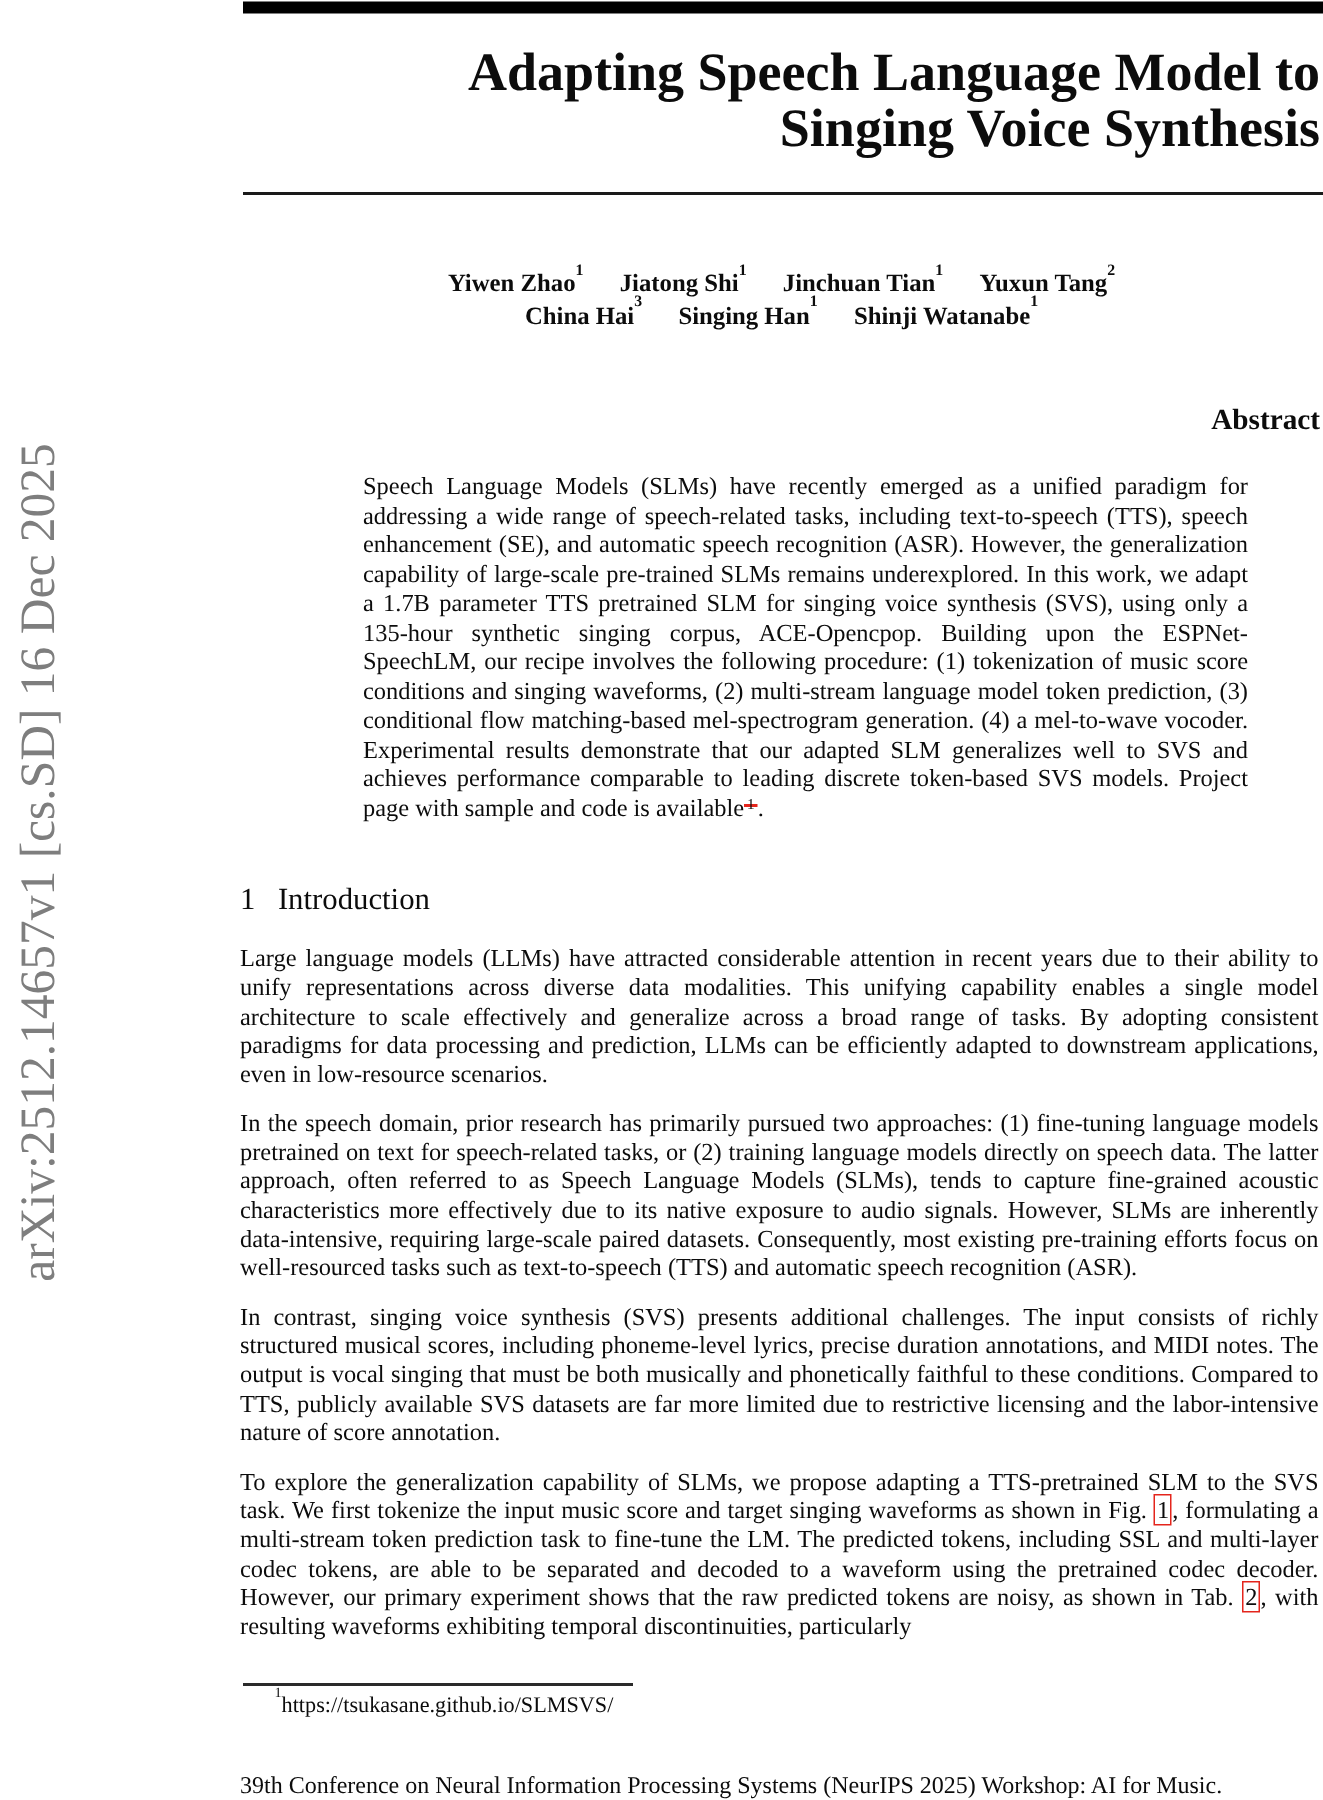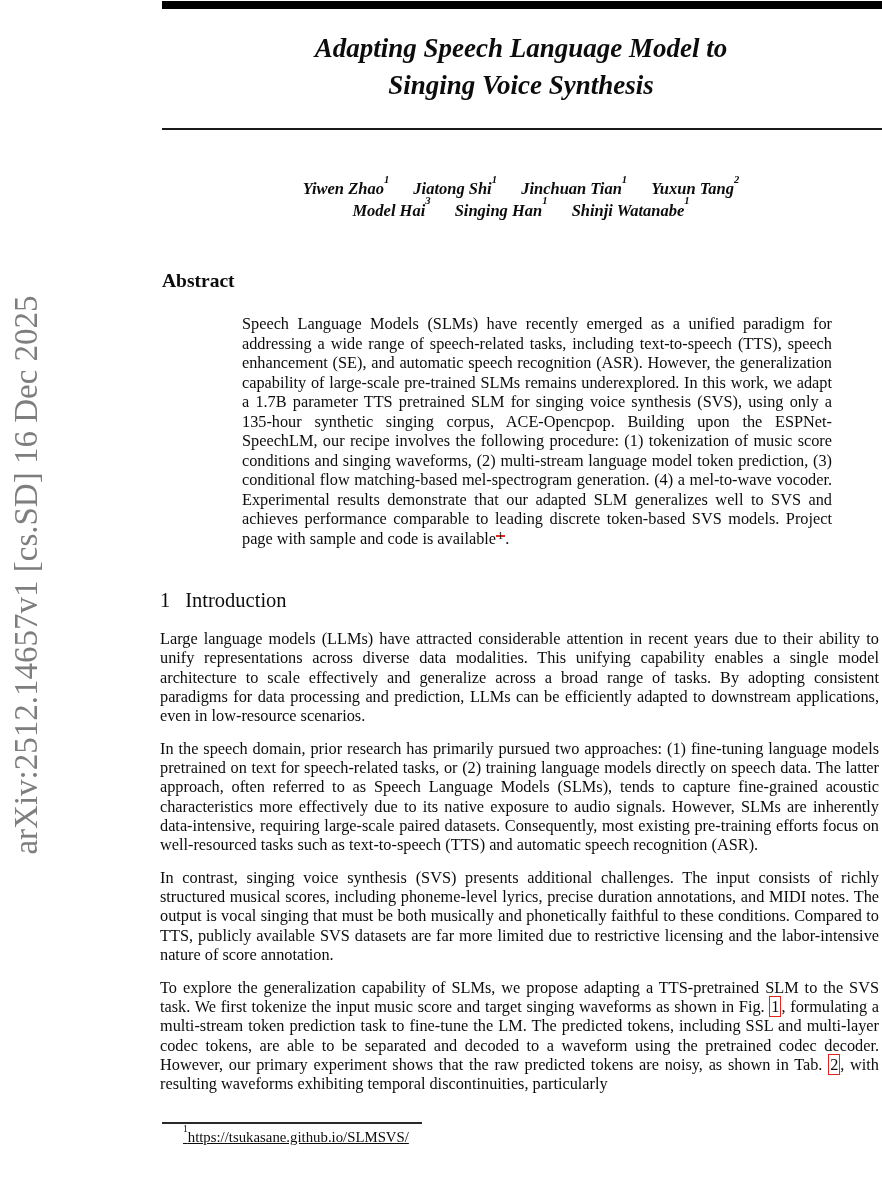--- a/index.html
+++ b/index.html
@@ -6,34 +6,34 @@
     --link-red:#e4251c;
     --wm-gray:#7e7e7e;
   }
   html,body{margin:0;padding:0;background:#ffffff;}
   .page{
     position:relative;width:882px;height:1200px;background:#ffffff;
     font-family:"Liberation Serif", serif;color:#0c0c0c;overflow:hidden;
   }
   .top-rule{position:absolute;left:162px;top:1px;width:720px;height:8px;background:#000;}
   .title{
-    position:absolute;left:162px;top:30px;width:718px;text-align:center;
-    font-weight:bold;font-size:27px;line-height:37px;font-style:italic;
+    position:absolute;left:162px;top:30px;width:718px;text-align:right;
+    font-weight:bold;font-size:36px;line-height:37px;
   }
   .title-rule{position:absolute;left:162px;top:128px;width:720px;height:2px;background:#1a1a1a;}
 
   .authors{position:absolute;left:162px;top:178px;width:718px;text-align:center;font-size:16.5px;}
-  .author-row{font-weight:bold;line-height:21.5px;white-space:nowrap;font-style:italic;}
+  .author-row{font-weight:bold;line-height:21.5px;white-space:nowrap;}
   .author{margin:0 10px;white-space:nowrap;}
   .affil-row{line-height:21.5px;white-space:nowrap;}
   .affil{margin:0 9px;white-space:nowrap;}
   sup.plain{font-size:0.64em;position:relative;top:-0.45em;line-height:0;}
 
   .abstract-heading{
-    position:absolute;left:162px;top:270px;width:718px;text-align:left;
+    position:absolute;left:162px;top:270px;width:718px;text-align:right;
     font-weight:bold;font-size:19.5px;
   }
   .abstract-body{
     position:absolute;left:242px;top:314px;width:590px;
     font-size:16.3px;line-height:19.55px;text-align:justify;
   }
 
   .section-heading{position:absolute;left:160px;top:589px;font-size:20.5px;font-weight:normal;}
   .section-number{display:inline-block;margin-right:15px;}
 
@@ -45,21 +45,21 @@
 
   .refbox{
     border:1.6px solid var(--link-red);
     padding:0 1px;color:#0c0c0c;
   }
   .refbox.sup{
     font-size:0.62em;position:relative;top:-0.45em;line-height:0;display:inline-block;
   }
 
   .footnote-rule{position:absolute;left:162px;top:1122px;width:260px;height:2px;background:#2a2a2a;}
-  .footnote{position:absolute;left:183px;top:1128px;font-size:14.8px;line-height:19px;text-decoration:underline;}
+  .footnote{position:absolute;left:183px;top:1128px;font-size:14.8px;line-height:19px;}
   .page-footer{position:absolute;left:160px;top:1181px;width:722px;font-size:16px;line-height:19px;}
 
   .arxiv-watermark{
     position:absolute;left:-292px;top:555px;width:640px;height:40px;
     transform:rotate(-90deg);
     font-size:33px;color:var(--wm-gray);text-align:center;white-space:nowrap;
   }
 </style>
 </head>
 <body>
@@ -76,21 +76,21 @@
   <div class="title-rule"></div>
 
   <div class="authors">
     <div class="author-row">
       <span class="author"><span>Yiwen Zhao</span><sup class="plain">1</sup></span>
       <span class="author"><span>Jiatong Shi</span><sup class="plain">1</sup></span>
       <span class="author"><span>Jinchuan Tian</span><sup class="plain">1</sup></span>
       <span class="author"><span>Yuxun Tang</span><sup class="plain">2</sup></span>
     </div>
     <div class="author-row">
-      <span class="author"><span>Model Hai</span><sup class="plain">3</sup></span>
+      <span class="author"><span>China Hai</span><sup class="plain">3</sup></span>
       <span class="author"><span>Singing Han</span><sup class="plain">1</sup></span>
       <span class="author"><span>Shinji Watanabe</span><sup class="plain">1</sup></span>
     </div>
   </div>
 
   <div class="abstract-heading">Abstract</div>
 
   <div class="abstract-body">Speech Language Models (SLMs) have recently emerged as a unified paradigm for addressing a wide range of speech-related tasks, including text-to-speech (TTS), speech enhancement (SE), and automatic speech recognition (ASR). However, the generalization capability of large-scale pre-trained SLMs remains underexplored. In this work, we adapt a 1.7B parameter TTS pretrained SLM for singing voice synthesis (SVS), using only a 135-hour synthetic singing corpus, ACE-Opencpop. Building upon the ESPNet-SpeechLM, our recipe involves the following procedure: (1) tokenization of music score conditions and singing waveforms, (2) multi-stream language model token prediction, (3) conditional flow matching-based mel-spectrogram generation. (4) a mel-to-wave vocoder. Experimental results demonstrate that our adapted SLM generalizes well to SVS and achieves performance comparable to leading discrete token-based SVS models. Project page with sample and code is available<span class="refbox sup">1</span>.</div>
 
   <div class="section-heading">
@@ -103,16 +103,17 @@
     <p>In contrast, singing voice synthesis (SVS) presents additional challenges. The input consists of richly structured musical scores, including phoneme-level lyrics, precise duration annotations, and MIDI notes.  The output is vocal singing that must be both musically and phonetically faithful to these conditions. Compared to TTS, publicly available SVS datasets are far more limited due to restrictive licensing and the labor-intensive nature of score annotation.</p>
     <p>To explore the generalization capability of SLMs, we propose adapting a TTS-pretrained SLM to the SVS task. We first tokenize the input music score and target singing waveforms as shown in Fig. <span class="refbox">1</span>, formulating a multi-stream token prediction task to fine-tune the LM. The predicted tokens, including SSL and multi-layer codec tokens, are able to be separated and decoded to a waveform using the pretrained codec decoder. However, our primary experiment shows that the raw predicted tokens are noisy, as shown in Tab. <span class="refbox">2</span>, with resulting waveforms exhibiting temporal discontinuities, particularly</p>
   </div>
 
   <div class="footnote-rule"></div>
 
   <div class="footnote">
     <sup class="plain">1</sup><span>https://tsukasane.github.io/SLMSVS/</span>
   </div>
 
+  <div class="page-footer">39th Conference on Neural Information Processing Systems (NeurIPS 2025) Workshop: AI for Music.</div>
 
   <div class="arxiv-watermark">arXiv:2512.14657v1  [cs.SD]  16 Dec 2025</div>
 
 </div>
 
 </body></html>

